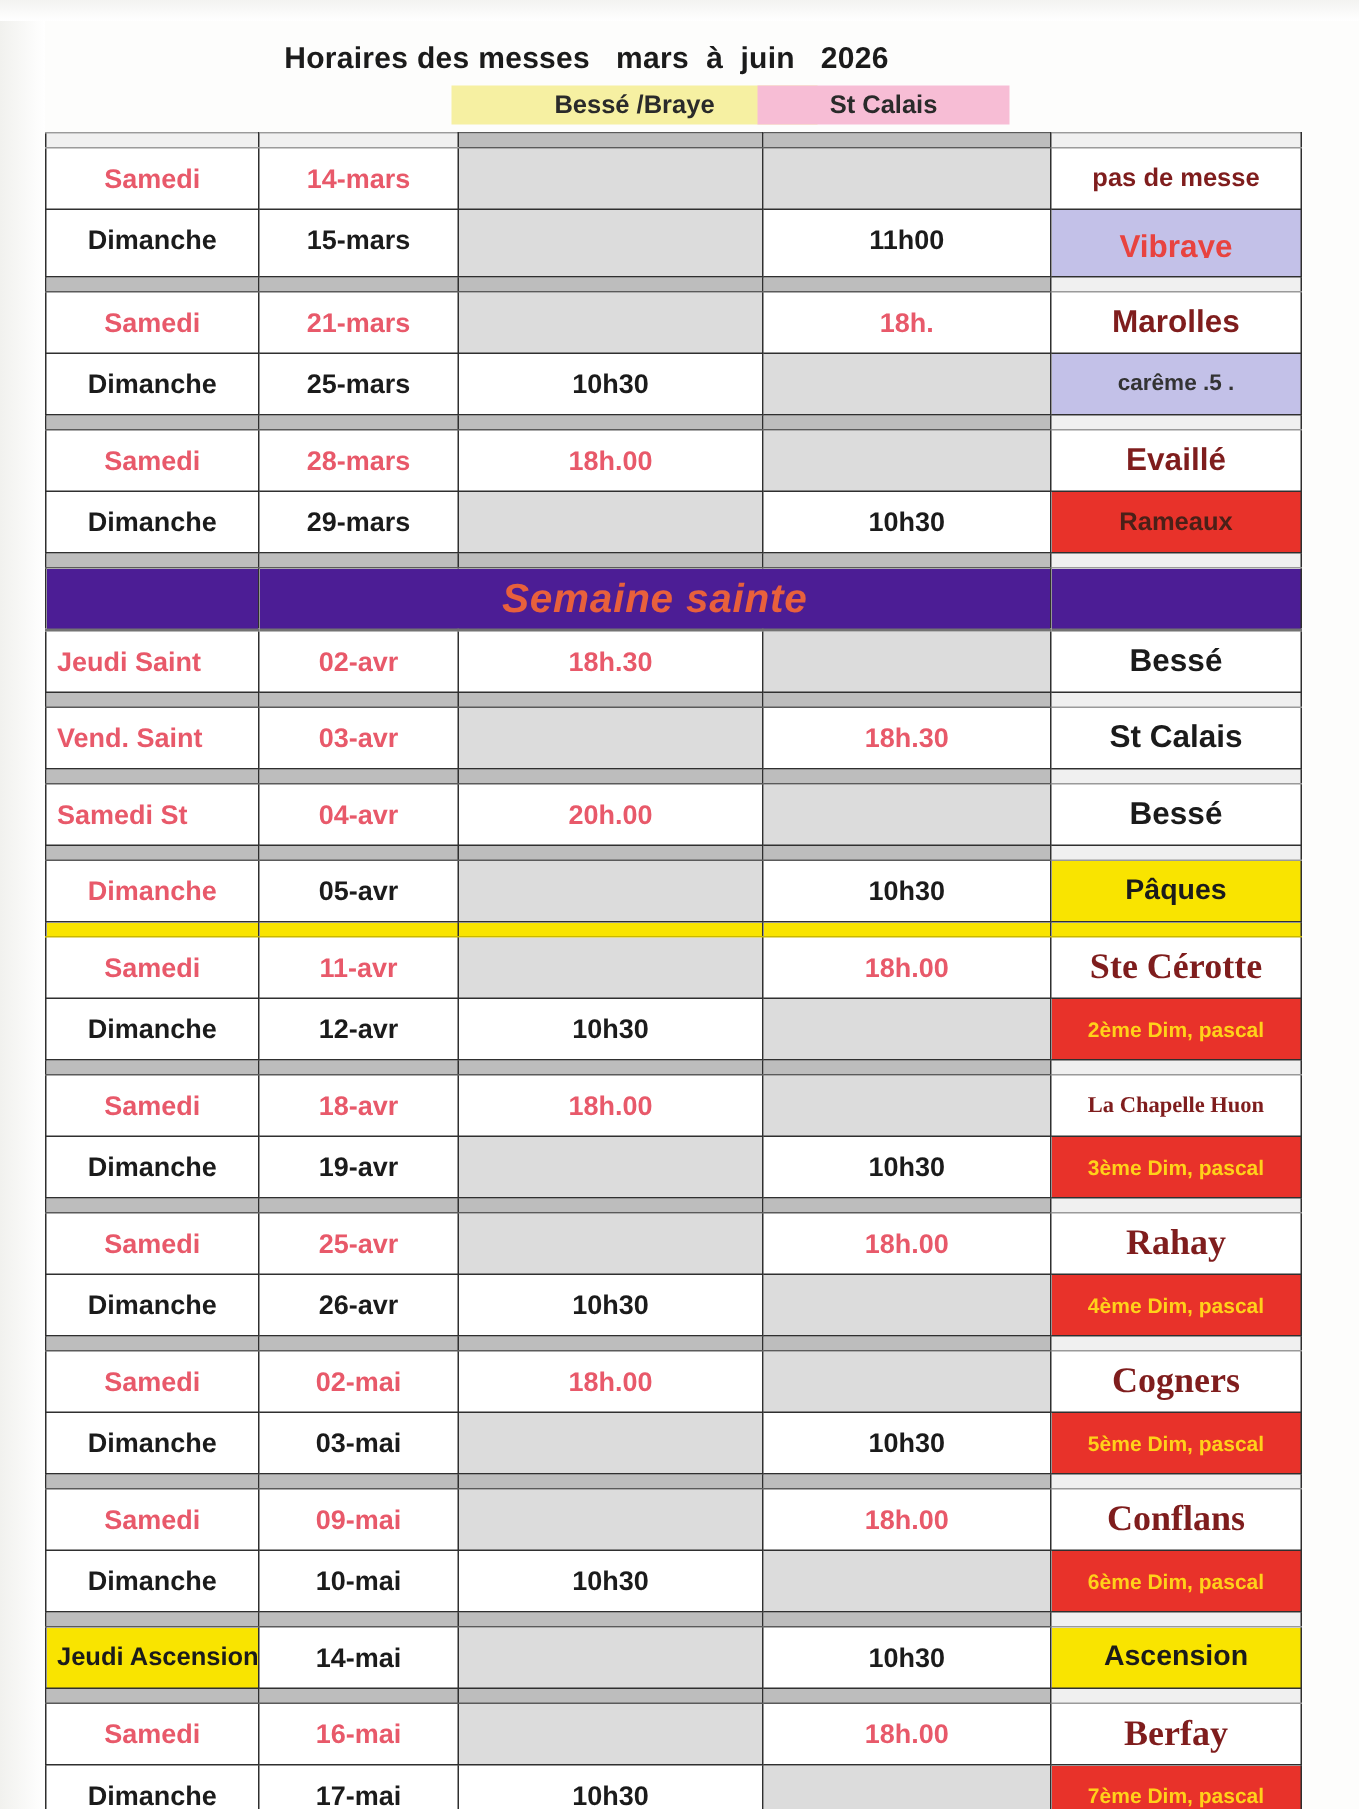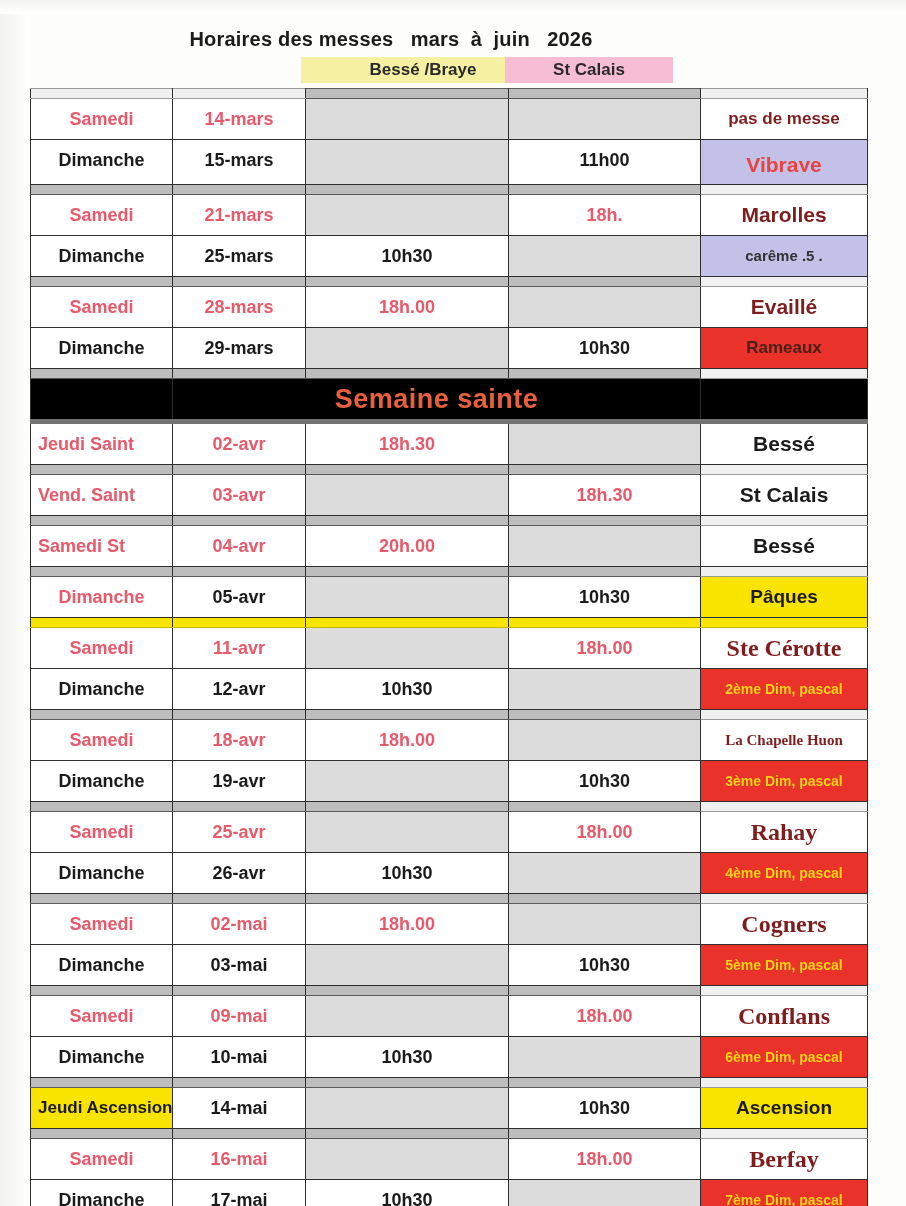--- a/index.html
+++ b/index.html
@@ -195,23 +195,24 @@
     left: 0; right: 0;
     text-align: center;
     font-size: 15px;
     font-weight: bold;
     color: #333;
   }
 
   
   tr.banner td {
     height: 40px;
-    background: #000000;
+    background: #4c1d95;
     border-top: 1px solid #2f2f2f;
-    border-bottom: 5px solid #737373;
+    border-bottom: 2px solid #737373;
+    font-style: italic;
   }
   .banner-text {
     display: block;
     line-height: 40px;
     text-align: center;
     font-size: 27px;
     font-weight: bold;
     color: #e8603c;
     letter-spacing: 0.5px;
   }

